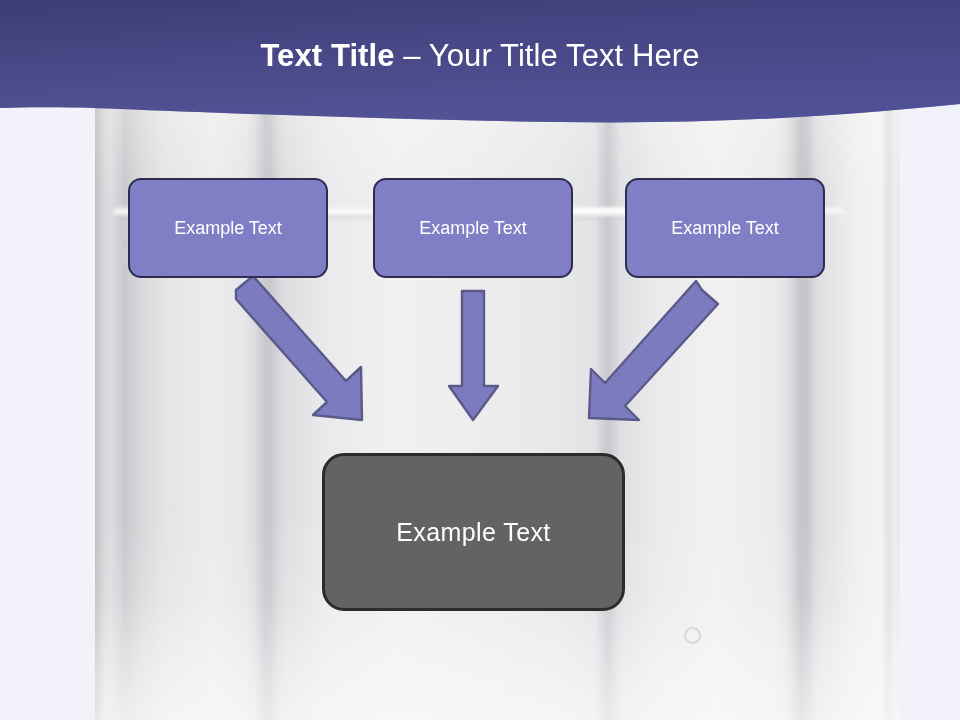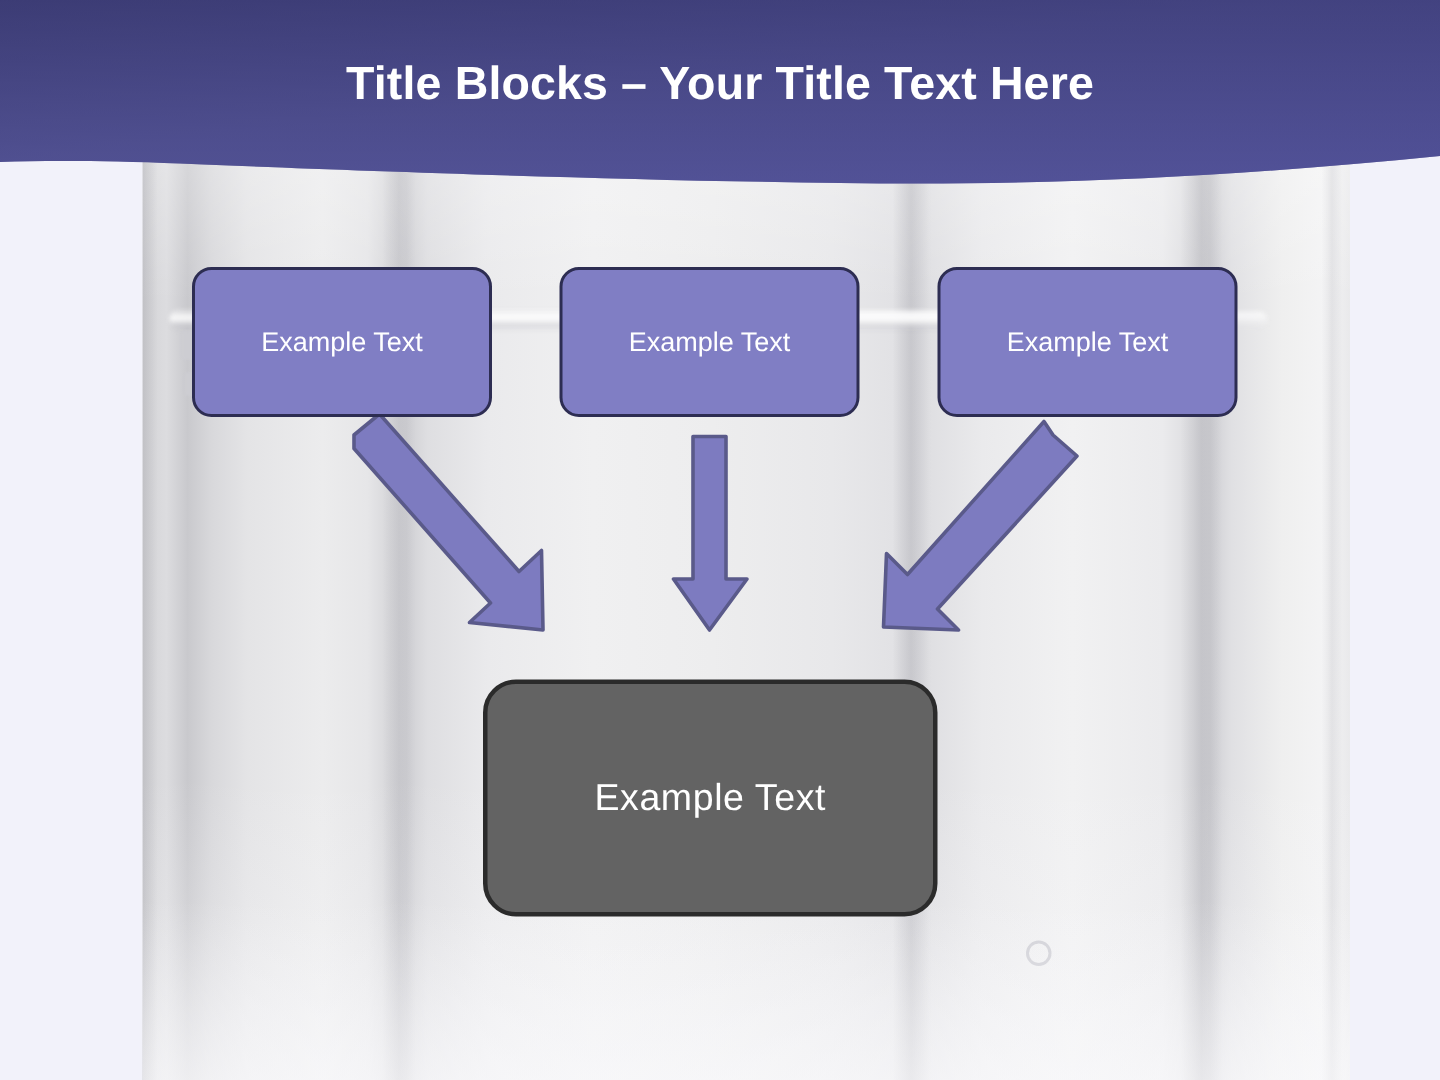--- a/index.html
+++ b/index.html
@@ -140,21 +140,21 @@
     z-index: 6;
   }
   .header-title .t {
     color: #ffffff;
     font-size: 31px;
     letter-spacing: 0.1px;
     white-space: nowrap;
     line-height: 1;
   }
   .title-bold { font-weight: bold; }
-  .title-rest { font-weight: bold; }
+  .title-rest { font-weight: normal; }
 
   
   .topbox {
     position: absolute;
     width: 200px;
     height: 100px;
     background: #807ec4;
     border: 2.5px solid #2d2d52;
     border-radius: 13px;
     display: flex;
@@ -266,17 +266,17 @@
           <stop offset="100%" stop-color="#5a5a9c"></stop>
         </linearGradient>
       </defs>
       <path d="M0,0 L960,0 L960,104 C820,118 700,124 560,122 C400,120 220,113 120,109 C70,107 30,107 0,108 Z" fill="url(#hdrGradV)"></path>
       <path d="M0,0 L960,0 L960,104 C820,118 700,124 560,122 C400,120 220,113 120,109 C70,107 30,107 0,108 Z" fill="url(#hdrGrad)" opacity="0.55"></path>
     </svg>
   </div>
 
   <div class="header-title">
     <div class="t">
-      <span class="title-bold">Title Blocks </span><span class="title-rest">– Your Title Text Here</span>
+      <span class="title-bold">Text Title </span><span class="title-rest">– Your Title Text Here</span>
     </div>
   </div>
 
 </div>
 
 </body></html>

